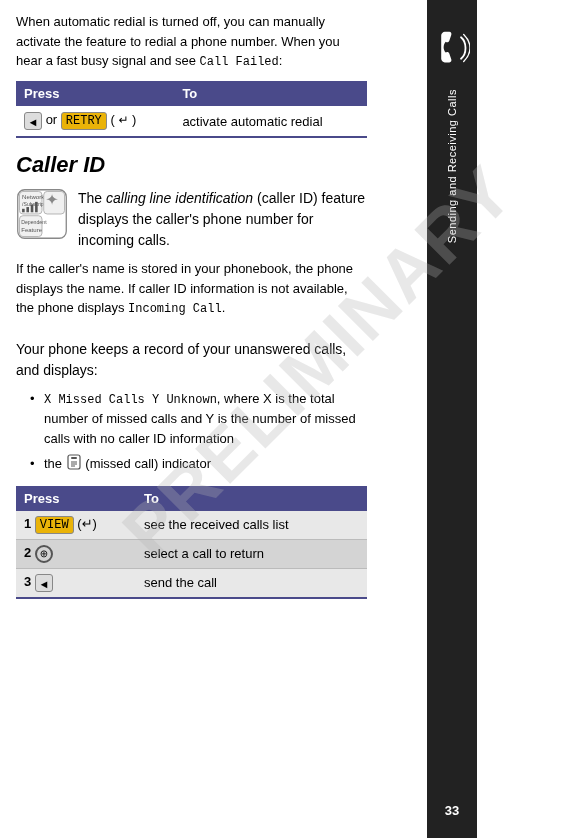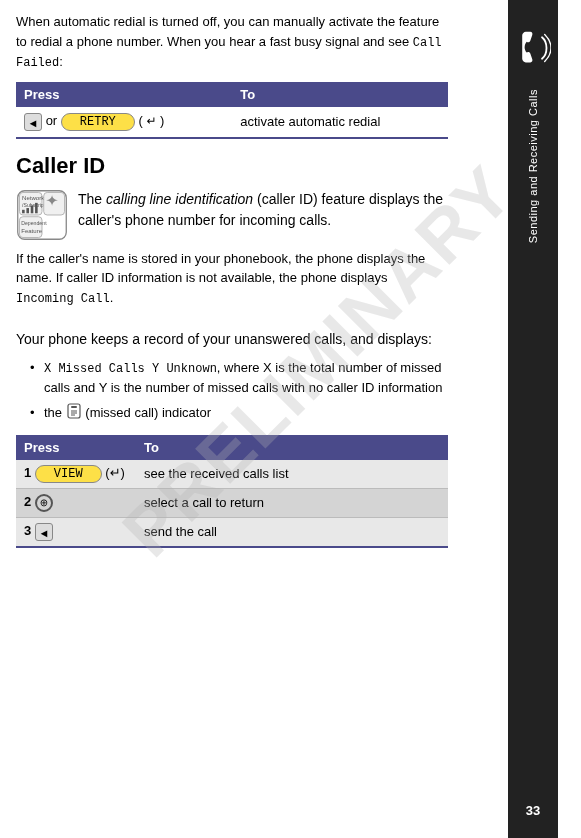--- a/index.html
+++ b/index.html
@@ -8,21 +8,21 @@
       min-height: 838px;
       font-family: Arial, Helvetica, sans-serif;
       font-size: 13px;
       background: #fff;
       color: #000;
       position: relative;
     }
 
     .page-wrapper {
       display: flex;
-      width: 558px;
+      width: 477px;
       min-height: 838px;
     }
 
     .main-content {
       flex: 1;
       padding: 12px 16px 16px 16px;
       padding-right: 60px;
     }
 
     .side-tab {
@@ -97,20 +97,21 @@
       vertical-align: middle;
     }
 
     .press-table tbody tr:last-child td {
       border-bottom: 2px solid #4a4a8a;
     }
 
     .section-title {
       font-size: 22px;
       font-weight: bold;
+      font-style: italic;
       margin: 14px 0 10px 0;
       color: #000;
     }
 
     .caller-id-block {
       display: flex;
       align-items: flex-start;
       margin-bottom: 8px;
     }
 
@@ -219,24 +220,24 @@
 
     .row-num {
       font-weight: bold;
       font-size: 13px;
     }
 
     .key-btn {
       display: inline-block;
       font-family: 'Courier New', monospace;
       font-size: 12px;
-      background: #fde047;
+      background: #eab308;
       border: 1px solid #888;
-      border-radius: 9px;
-      padding: 1px 18px;
+      border-radius: 3px;
+      padding: 1px 4px;
     }
 
     
     .phone-icon-svg {
       width: 36px;
       height: 36px;
     }
 
     
     .preliminary-watermark {

